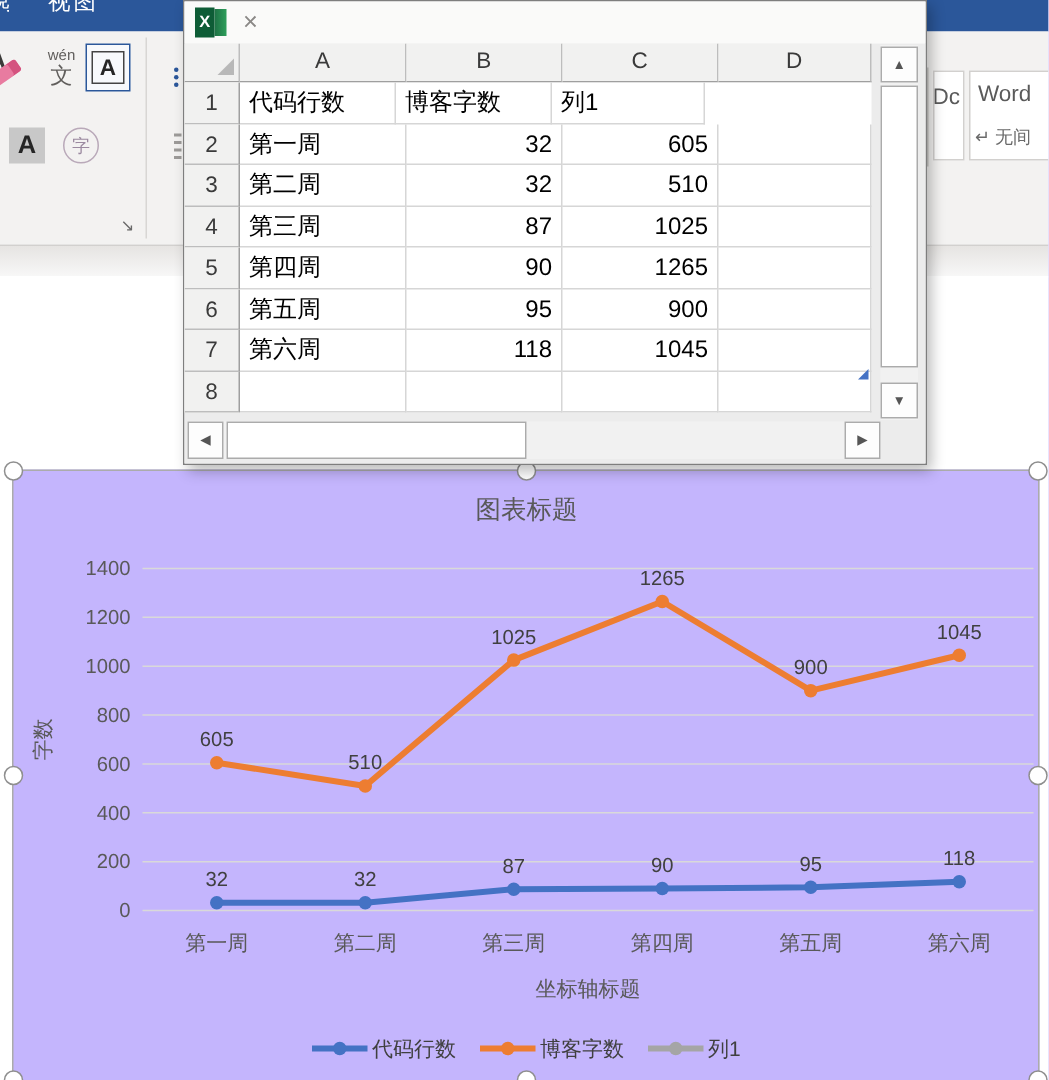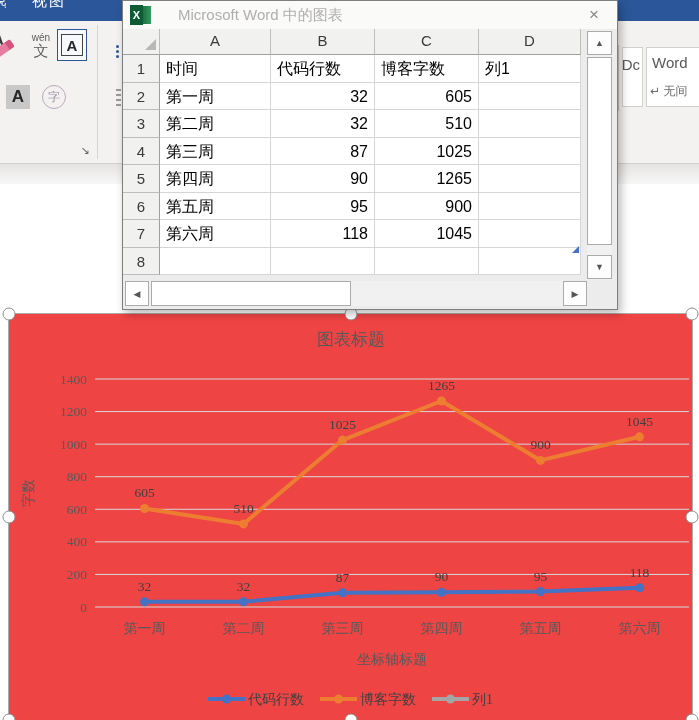--- a/index.html
+++ b/index.html
@@ -48,21 +48,21 @@
   .gallery{position:absolute;left:617px;top:24px;width:82px;height:66px;border-left:2px solid #c8c6c4;}
   .style-card{position:absolute;top:2px;height:58px;background:#ffffff;border:1px solid #d2d0ce;overflow:hidden;}
   .card-partial{left:3px;width:19px;}
   .card-partial .sample{position:absolute;right:2px;top:8px;font-size:15px;color:#5a5a5a;white-space:nowrap;padding-left:27px;}
   .card-nospacing{left:27px;width:72px;}
   .card-nospacing .sample{position:absolute;left:5px;top:6px;font-size:15px;color:#5a5a5a;white-space:nowrap;}
   .card-nospacing .sname{position:absolute;left:3px;bottom:6px;font-size:12px;color:#6a6a6a;white-space:nowrap;}
 
   
   .chart-frame{position:absolute;left:8px;top:313px;width:683px;height:406px;
-    border:1px solid #ababab;background:#ef4444;font-family:Liberation Serif, serif;}
+    border:1px solid #ababab;background:#c4b5fd;}
   .handle{position:absolute;width:11px;height:11px;border-radius:50%;background:#ffffff;
     border:1.5px solid #8f8f8f;transform:translate(-50%,-50%);}
   .chart-svg{position:absolute;left:0;top:0;}
 
   
   .popup{position:absolute;left:122px;top:0;width:494px;height:308px;background:#ffffff;
     border:1px solid #7e7e7e;box-shadow:3px 4px 9px rgba(0,0,0,.28);}
   .p-titlebar{position:absolute;left:0;top:0;right:0;height:28px;background:#fafaf9;
     display:flex;align-items:center;}
   .xl-icon{width:22px;height:20px;margin-left:7px;position:relative;}
@@ -244,37 +244,35 @@
   <div class="handle" style="left:342px;top:406px"></div>
   <div class="handle" style="left:683px;top:406px"></div>
 </div>
 
 <div class="popup">
   <div class="p-titlebar">
     <div class="xl-icon">
       <div class="xl-book">X</div>
         <div class="xl-page"></div>
     </div>
-    <div class="p-title">Microsoft Word 中的图表</div>
     <div class="p-close">×</div>
   </div>
   <div class="p-body">
     <div class="sheet-hdr">
       <div class="hcell c-num corner">
         <div class="corner-tri"></div>
       </div>
       <div class="hcell c-a">A</div>
       <div class="hcell c-b">B</div>
       <div class="hcell c-c">C</div>
       <div class="hcell c-d">D</div>
     </div>
     <div class="sheet-rows">
         <div class="srow">
           <div class="rhdr">1</div>
-          <div class="cell c-a">时间</div>
           <div class="cell c-b">代码行数</div>
           <div class="cell c-c">博客字数</div>
           <div class="cell c-d">列1</div>
         </div>
         <div class="srow">
           <div class="rhdr">2</div>
           <div class="cell c-a">第一周</div>
           <div class="cell c-b num">32</div>
           <div class="cell c-c num">605</div>
           <div class="cell c-d"></div>

